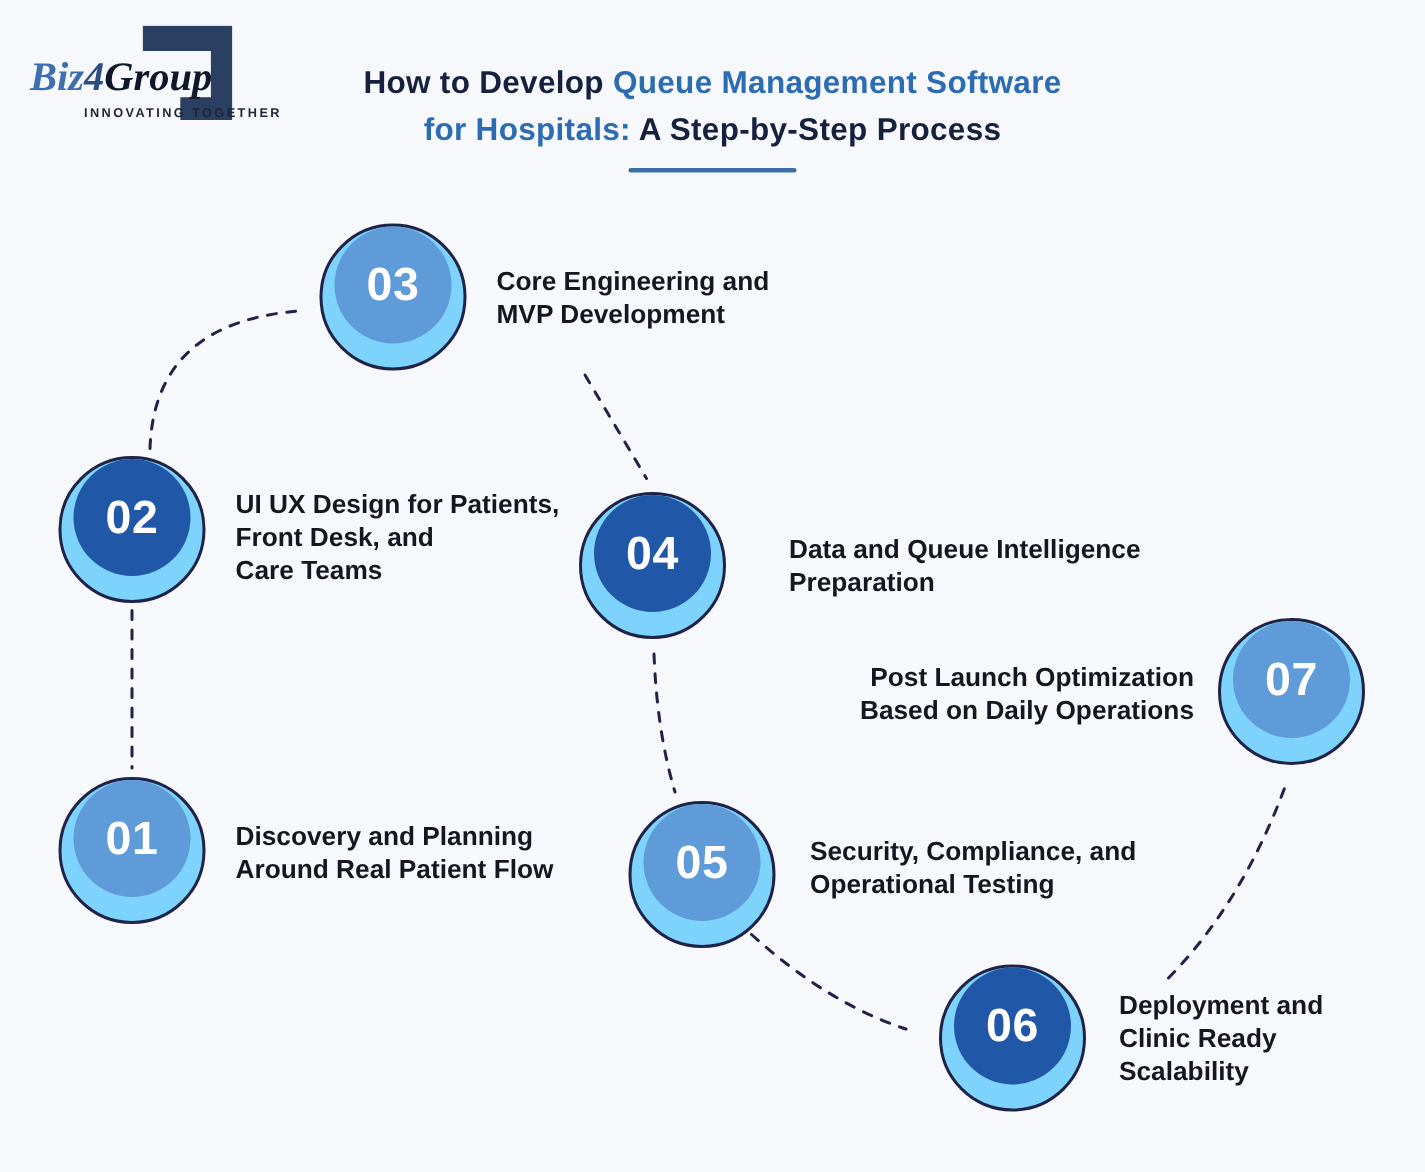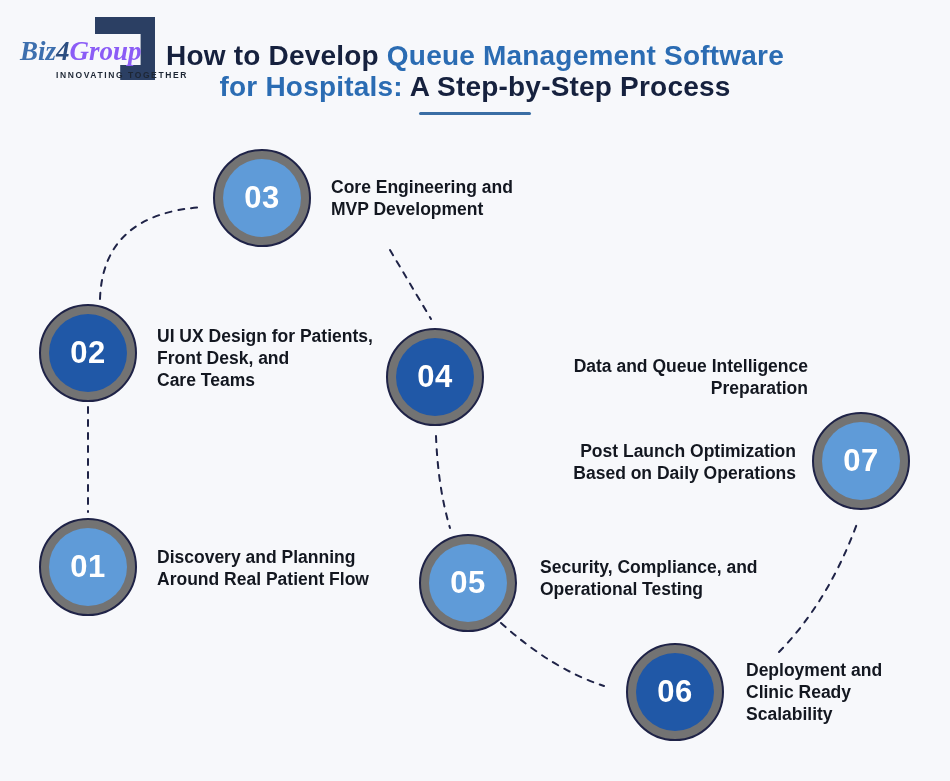--- a/index.html
+++ b/index.html
@@ -16,47 +16,47 @@
 
   
   .logo { position:absolute; left:20px; top:12px; width:160px; height:80px; z-index:3; }
   .logo-bracket { position:absolute; left:75px; top:5px; width:60px; height:63px;
     background: var(--logo-navy, #2b3f63);
     clip-path: polygon(0 0, 100% 0, 100% 100%, 42% 100%, 42% 76%, 76% 76%, 76% 27%, 0 27%); }
   .logo-text { position:absolute; left:0; top:24px; z-index:2;
     font-family:"Liberation Serif", serif; font-style:italic; font-weight:700; font-size:27px; line-height:30px; white-space:nowrap; }
   .logo-text .lb { color:#3d6fae; }
   .logo-text .l4 { color:#2c4e80; }
-  .logo-text .lg { color:#8b5cf6; }
+  .logo-text .lg { color:#0f172a; }
   .logo-tagline { position:absolute; left:9px; top:58px; z-index:2;
     font-size:8.5px; letter-spacing:1.6px; font-weight:700; color:#1d2634; white-space:nowrap;padding-left:27px; }
 
   
   .title { position:absolute; left:0; top:40px; width:100%; text-align:center; z-index:2;
-    font-size:28px; font-weight:700; line-height:31px; letter-spacing:0.2px; }
+    font-size:21px; font-weight:700; line-height:31px; letter-spacing:0.2px; }
   .t-dark { color: var(--title-dark, #16213e); }
   .t-blue { color: var(--title-blue, #2b6cb3); }
   .t-underline { width:112px; height:3px; margin:10px auto 0; background:#3a6ea5; border-radius:2px; }
 
   
   .step { position:absolute; width:98px; height:98px; z-index:2; }
   .circle { position:absolute; left:0; top:0; width:94px; height:94px; border-radius:50%;
-    background:#737373; border:2px solid var(--ring-navy, #1f2347);
-    display:flex; align-items:center; justify-content:center; box-sizing:content-box; }
+    background:#7dd3fc; border:2px solid var(--ring-navy, #1f2347);
+    display:flex; justify-content:center; box-sizing:content-box; }
   .inner { width:78px; height:78px; border-radius:50%; display:flex; align-items:center; justify-content:center;
     color:#fff; font-size:31px; font-weight:700; letter-spacing:0.5px;
     background: var(--light-blue, #5f9bd8); }
   .step[data-tone="dark"] .inner { background: var(--dark-blue, #2058a7); }
   .label { position:absolute; left:118px; width:300px; white-space:pre-line;
     font-size:17.5px; font-weight:700; line-height:22px; color:#131720; }
 
   .step-01 { left:39px;  top:518px; }  .step-01 .label { top:28px; }
   .step-02 { left:39px;  top:304px; }  .step-02 .label { top:21px; }
   .step-03 { left:213px; top:149px; }  .step-03 .label { top:27px; }
-  .step-04 { left:386px; top:328px; }  .step-04 .label { top:27px; left:122px;text-align:right; }
+  .step-04 { left:386px; top:328px; }  .step-04 .label { top:27px; left:140px; }
   .step-05 { left:419px; top:534px; }  .step-05 .label { top:22px; left:121px; }
   .step-06 { left:626px; top:643px; }  .step-06 .label { top:16px; left:120px; }
   .step-07 { left:812px; top:412px; }  .step-07 .label { top:28px; left:auto; right:114px; width:280px; text-align:right; }
 </style>
 </head>
 <body>
 
 <div class="canvas">
 
   <svg class="connectors" width="950" height="781" viewBox="0 0 950 781" aria-hidden="true">

